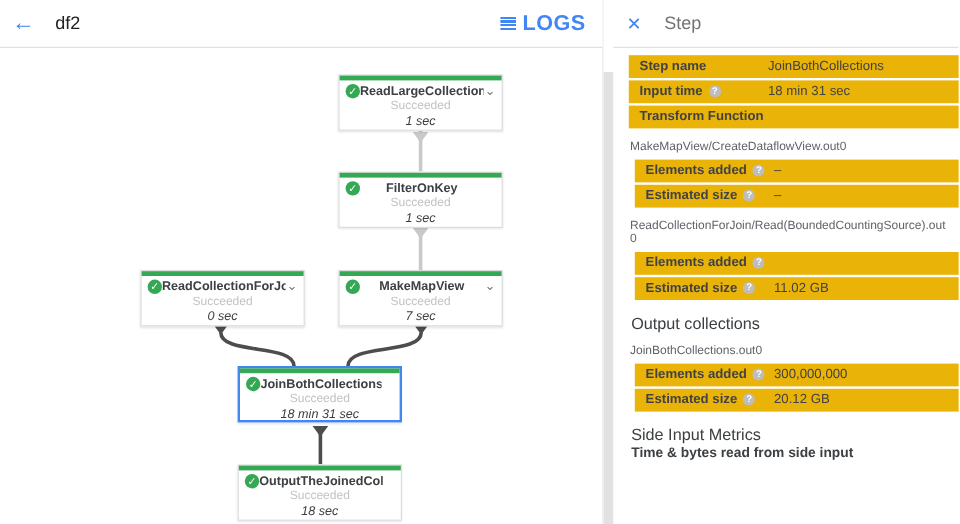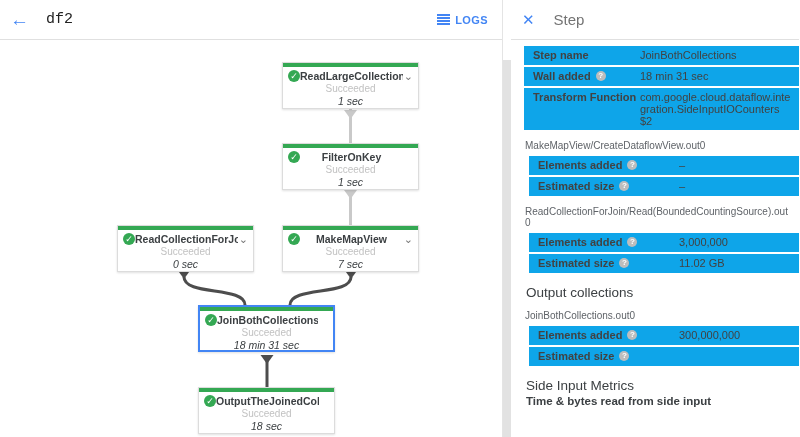--- a/index.html
+++ b/index.html
@@ -4,23 +4,23 @@
 <style>
   * { margin:0; padding:0; box-sizing:border-box; }
   html,body { width:800px; height:437px; overflow:hidden; background:#fff;
     font-family:"Liberation Sans", sans-serif; }
   .app { display:flex; width:800px; height:437px; }
 
   
   .graph-panel { width:503px; height:437px; border-right:1px solid #e4e4e4; position:relative; background:#fff; }
   .topbar { height:40px; display:flex; align-items:center; border-bottom:1px solid #e0e0e0; background:#fff; }
   .back-btn { color:#4285f4; font-size:19px; margin-left:10px; cursor:pointer; line-height:1; }
-  .job-title { font-size:15px; color:#212121; margin-left:17px;font-family:Liberation Mono, monospace; }
+  .job-title { font-size:15px; color:#212121; margin-left:17px; }
   .spacer { flex:1; }
-  .logs-btn { display:flex; align-items:center; color:#4285f4; font-size:11px; font-weight:bold; letter-spacing:.4px; margin-right:14px; cursor:pointer; }
+  .logs-btn { display:flex; align-items:center; color:#4285f4; font-size:18px; font-weight:bold; letter-spacing:.4px; margin-right:14px; cursor:pointer; }
   .logs-icon { width:13px; height:11px; margin-right:5px;
     background:repeating-linear-gradient(to bottom,#4285f4 0 2px,transparent 2px 3px); }
   .canvas { position:relative; width:502px; height:397px; }
   .edges { position:absolute; left:0; top:0; }
 
   .gnode { position:absolute; width:137px; height:47px; background:#fff;
     border:1px solid #dcdcdc; box-shadow:0 1px 2px rgba(0,0,0,.12); cursor:pointer; }
   .gnode .bar { height:4px; background:#34a853; width:100%; }
   .gnode .row1 { display:flex; align-items:center; margin-top:3px; padding:0 5px; }
   .check { width:12px; height:12px; border-radius:50%; background:#34a853; color:#fff;
@@ -43,27 +43,27 @@
   .scroll-strip { width:8px; height:437px; background:#fff; position:relative; }
   .scroll-thumb { position:absolute; left:0; width:8px; top:60px; height:377px; background:#e2e2e2; }
 
   
   .detail-panel { width:288px; height:437px; background:#fff; overflow:hidden; }
   .dheader { height:40px; display:flex; align-items:center; border-bottom:1px solid #e0e0e0; }
   .close-btn { color:#4285f4; font-size:15px; margin-left:11px; cursor:pointer; }
   .dtitle { font-size:15px; color:#737373; margin-left:19px; }
   .dcontent { padding:6px 0 0 13px; }
 
-  .kvrow { display:flex; align-items:flex-start; background:#0ea5e9; margin-bottom:2px;
+  .kvrow { display:flex; align-items:flex-start; background:#eab308; margin-bottom:2px;
     padding:3px 4px 3px 9px; min-height:19px; }
   .kvrow .lbl { width:107px; flex:none; font-size:11px; font-weight:bold; color:#424242; display:flex; align-items:center; }
   .kvrow .val { flex:1; font-size:11px; color:#424242; word-break:break-all; padding-right:4px; }
   .helpi { width:10px; height:10px; border-radius:50%; background:#bdbdbd; color:#fff;
     font-size:8px; line-height:10px; text-align:center; margin-left:5px; flex:none; font-weight:bold; }
-  .indent { margin-left:5px;gap:34px; }
+  .indent { margin-left:5px; }
 
   .sect-h { font-size:13.5px; color:#3c4043; margin:12px 0 6px 2px; }
   .coll-name { font-size:10px; color:#5f6368; margin:10px 0 5px 1px; word-break:break-all; padding-right:6px; }
   .sub-h { font-size:11.5px; font-weight:bold; color:#3c4043; margin:2px 0 6px 2px; }
 </style>
 </head>
 <body>
 
 <div class="app">
 
@@ -173,28 +173,27 @@
     </div>
 
     <div class="dcontent">
 
       <div class="kvrow">
         <span class="lbl">Step name</span>
         <span class="val">JoinBothCollections</span>
       </div>
       <div class="kvrow">
         <span class="lbl">
-            <span>Wall added</span>
+            <span>Input time</span>
             <span class="helpi">?</span>
           </span>
         <span class="val">18 min 31 sec</span>
       </div>
       <div class="kvrow">
         <span class="lbl">Transform Function</span>
-        <span class="val">com.google.cloud.dataflow.integration.SideInputIOCounters$2</span>
       </div>
 
 
       <div class="coll-name">MakeMapView/CreateDataflowView.out0</div>
       <div class="kvrow indent">
         <span class="lbl">
             <span>Elements added</span>
             <span class="helpi">?</span>
           </span>
         <span class="val">–</span>
@@ -206,21 +205,20 @@
           </span>
         <span class="val">–</span>
       </div>
 
       <div class="coll-name">ReadCollectionForJoin/Read(BoundedCountingSource).out0</div>
       <div class="kvrow indent">
         <span class="lbl">
             <span>Elements added</span>
             <span class="helpi">?</span>
           </span>
-        <span class="val">3,000,000</span>
       </div>
       <div class="kvrow indent">
         <span class="lbl">
             <span>Estimated size</span>
             <span class="helpi">?</span>
           </span>
         <span class="val">11.02 GB</span>
       </div>
 
       <div class="sect-h">Output collections</div>
@@ -231,20 +229,21 @@
             <span>Elements added</span>
             <span class="helpi">?</span>
           </span>
         <span class="val">300,000,000</span>
       </div>
       <div class="kvrow indent">
         <span class="lbl">
             <span>Estimated size</span>
             <span class="helpi">?</span>
           </span>
+        <span class="val">20.12 GB</span>
       </div>
 
       <div class="sect-h" style="margin-bottom:2px;">Side Input Metrics</div>
       <div class="sub-h">Time &amp; bytes read from side input</div>
 
     </div>
   </div>
 </div>
 
 </body></html>

